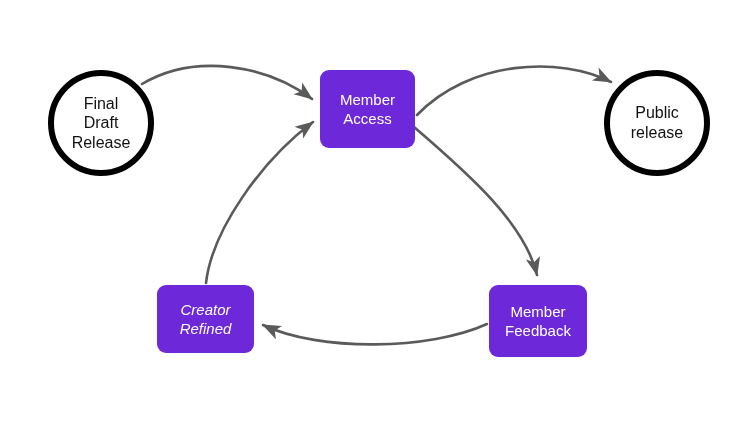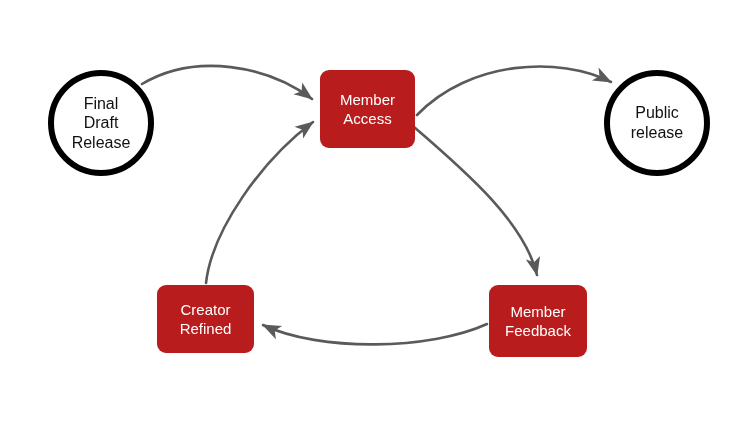--- a/index.html
+++ b/index.html
@@ -36,21 +36,21 @@
   .node-circle {
     border-radius: 50%;
     background: #ffffff;
     border: 6px solid #000000;
     color: #111111;
     font-size: 16px;
     line-height: 1.22;
   }
   .node-box {
     border-radius: 9px;
-    background: #b91c1c;
+    background: #6d28d9;
     color: #ffffff;
     font-size: 15px;
     line-height: 1.28;
   }
   .node-label {
     display: block;
     white-space: pre-line;
     padding: 0 4px;
   }
 </style>
@@ -86,21 +86,21 @@
   <div class="node node-box" style="left:320px; top:70px; width:95px; height:78px;">
     <span class="node-label">Member
 Access</span>
   </div>
 
   <div class="node node-circle" style="left:604px; top:70px; width:106px; height:106px;align-items:center;">
     <span class="node-label">Public
 release</span>
   </div>
 
-  <div class="node node-box" style="left:157px; top:285px; width:97px; height:68px;">
+  <div class="node node-box" style="left:157px; top:285px; width:97px; height:68px;font-style:italic;">
     <span class="node-label">Creator
 Refined</span>
   </div>
 
   <div class="node node-box" style="left:489px; top:285px; width:98px; height:72px;">
     <span class="node-label">Member
 Feedback</span>
   </div>
 
 </div>

